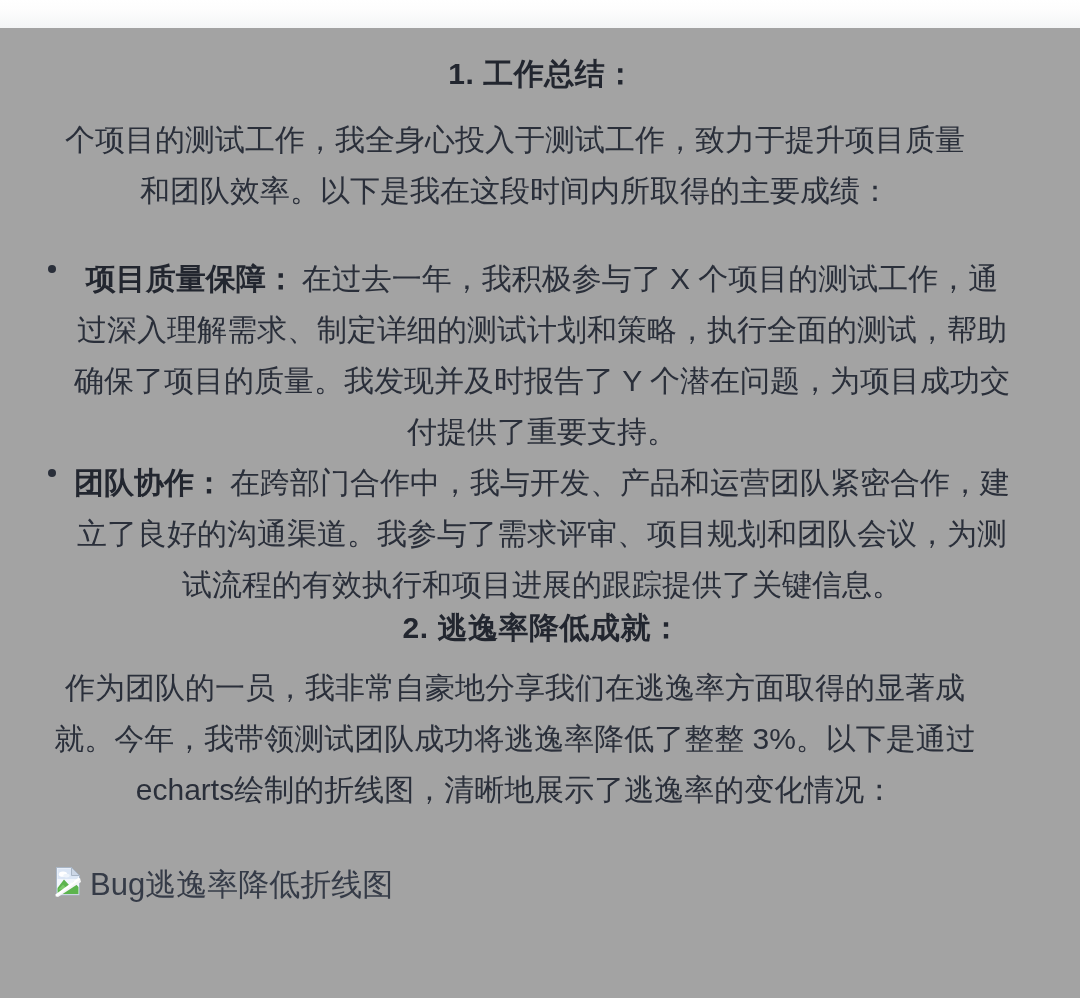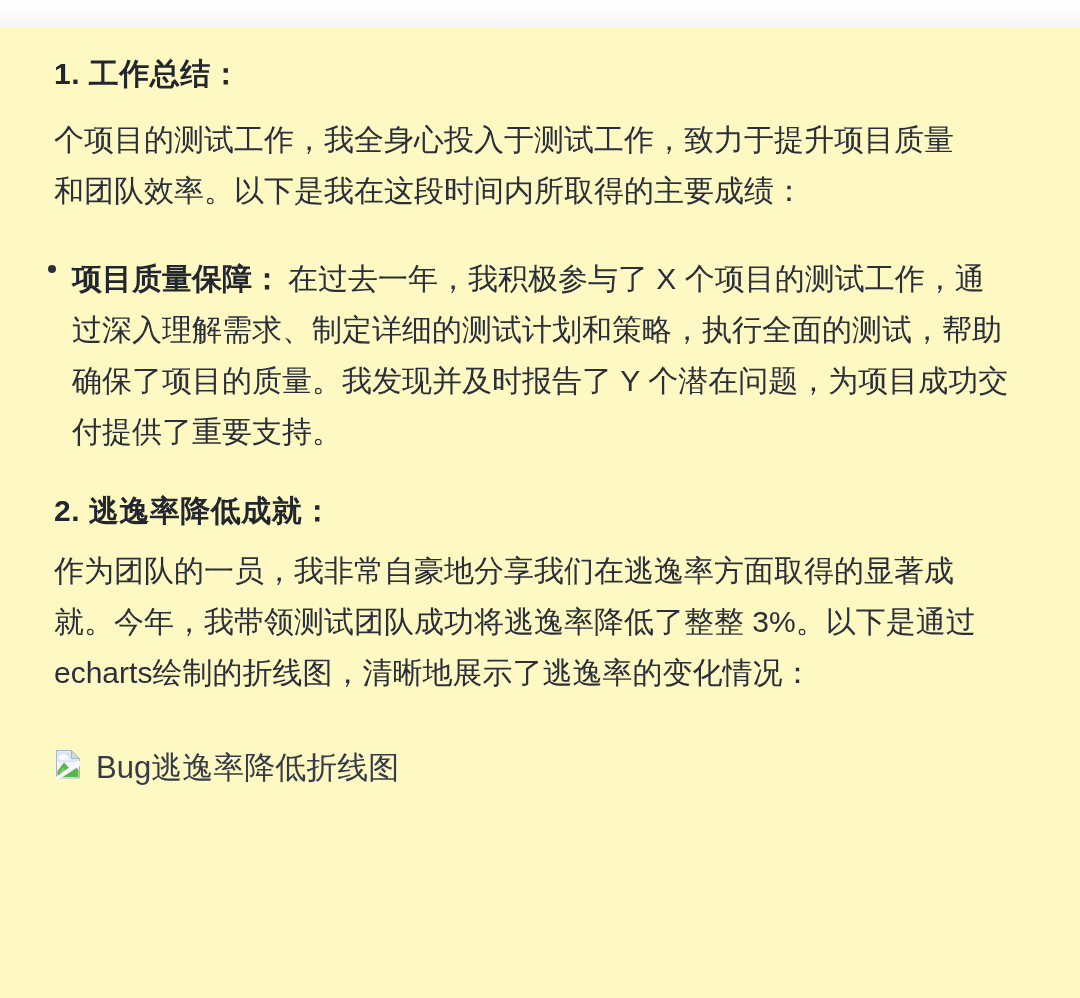--- a/index.html
+++ b/index.html
@@ -9,23 +9,24 @@
   body {
     width: 1080px;
     height: 998px;
     overflow: hidden;
     font-family: "Liberation Sans", "DejaVu Sans", sans-serif;
   }
   .page {
     position: relative;
     width: 1080px;
     height: 998px;
-    background: #fef9c3;
+    background: #a3a3a3;
     color: #2a2f3a;
     box-sizing: border-box;
+    text-align: center;
   }
   .top-fade {
     position: absolute;
     top: 0; left: 0; right: 0;
     height: 28px;
     background: linear-gradient(180deg, #ffffff 0%, #fdfdfd 35%, #f4f5f6 100%);
     pointer-events: none;
   }
   .content {
     position: relative;
@@ -65,30 +66,29 @@
     height: 8px;
     border-radius: 50%;
     background: #2a2f3a;
   }
   .bullet-lead {
     font-weight: 700;
     color: #22262f;
     margin-right: 6px;
   }
   .section-2 h3.sec-heading {
-    margin-top: 36px;
   }
   .section-2 p.sec-intro {
     margin-top: 16px;
   }
   .img-line {
     margin-top: 50px;
     display: flex;
     align-items: center;
-    gap: 18px;
+    gap: 12px;
   }
   .img-line .broken-img-icon {
     width: 27px;
     height: 31px;
     flex: 0 0 auto;
     margin-bottom: 8px;
     margin-right: -3px;
   }
   .img-alt {
     font-size: 31px;
@@ -105,20 +105,24 @@
   <div class="content">
 
     <section class="section-1">
       <h3 class="sec-heading">1. 工作总结：</h3>
       <p class="sec-intro">个项目的测试工作，我全身心投入于测试工作，致力于提升项目质量和团队效率。以下是我在这段时间内所取得的主要成绩：</p>
 
       <ul class="achievements">
         <li>
           <span class="bullet-dot"></span>
           <span class="bullet-lead">项目质量保障：</span><span>在过去一年，我积极参与了 X 个项目的测试工作，通过深入理解需求、制定详细的测试计划和策略，执行全面的测试，帮助确保了项目的质量。我发现并及时报告了 Y 个潜在问题，为项目成功交付提供了重要支持。</span>
+        </li>
+        <li>
+          <span class="bullet-dot"></span>
+          <span class="bullet-lead">团队协作：</span><span>在跨部门合作中，我与开发、产品和运营团队紧密合作，建立了良好的沟通渠道。我参与了需求评审、项目规划和团队会议，为测试流程的有效执行和项目进展的跟踪提供了关键信息。</span>
         </li>
       </ul>
     </section>
 
     <section class="section-2">
       <h3 class="sec-heading">2. 逃逸率降低成就：</h3>
       <p class="sec-intro">作为团队的一员，我非常自豪地分享我们在逃逸率方面取得的显著成就。今年，我带领测试团队成功将逃逸率降低了整整 3%。以下是通过echarts绘制的折线图，清晰地展示了逃逸率的变化情况：</p>
     </section>
 
     <div class="img-line">

